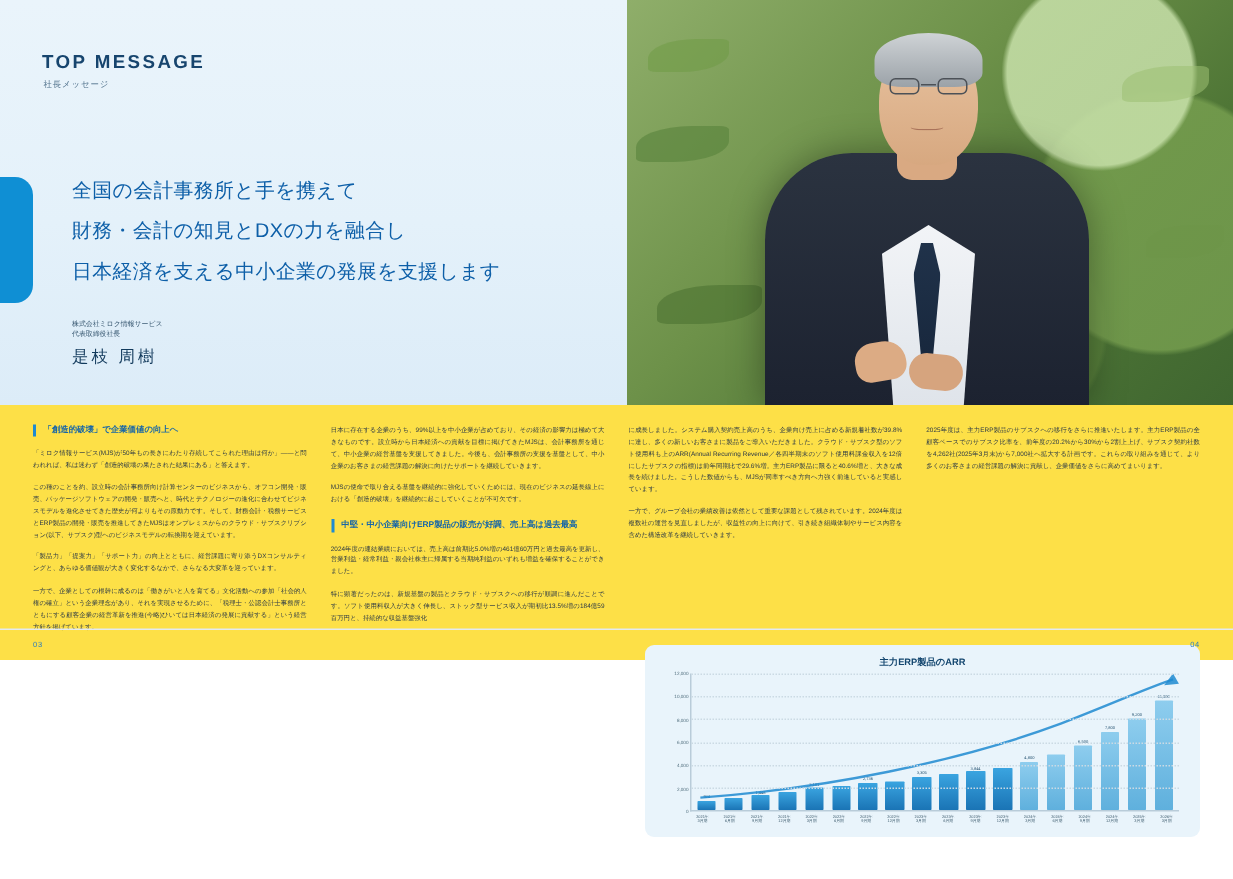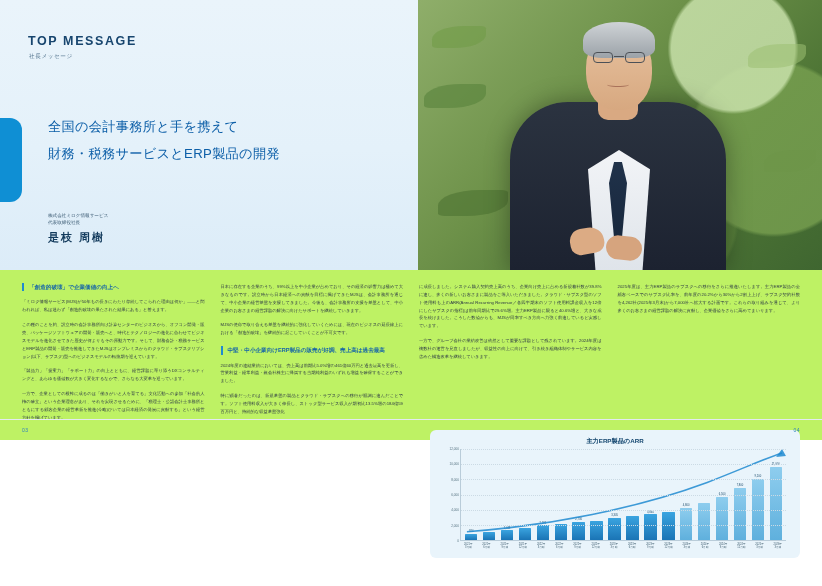--- a/index.html
+++ b/index.html
@@ -6,21 +6,21 @@
   html, body {
     margin: 0; padding: 0;
     width: 822px; height: 586px;
     background: #ffffff;
     font-family: "Liberation Sans", sans-serif;
     overflow: hidden;
   }
   .page {
     position: relative;
     width: 822px; height: 440px;
-    background: #bef264;
+    background: #fde047;
   }
   
   .topnav {
     position: absolute;
     top: 12px; right: 18px;
     display: flex;
     align-items: center;
     gap: 0px;
     font-size: 5.2px;
     color: #5b6b7a;
@@ -88,21 +88,21 @@
     left: 48px; top: 212px;
   }
   .sig .corp {
     font-size: 4.6px;
     color: #36566f;
     line-height: 1.55;
   }
   .sig .name {
     margin-top: 4px;
     font-size: 11px;
-    font-weight: bold;
+    font-weight: normal;
     color: #123a5c;
     letter-spacing: 2px;
   }
   
   .photo {
     position: absolute;
     left: 418px; top: 0;
     width: 404px; height: 270px;
     overflow: hidden;
     background: #6e8f50;
@@ -358,21 +358,22 @@
   </div>
 
   <div class="blue-panel"></div>
   <div class="blue-tab"></div>
 
   <div class="section-title">TOP MESSAGE</div>
   <div class="section-sub">社長メッセージ</div>
 
   <div class="headline">
     <div>全国の会計事務所と手を携えて</div>
-    <div>財務・税務サービスとERP製品の開発</div>
+    <div>財務・会計の知見とDXの力を融合し</div>
+    <div>日本経済を支える中小企業の発展を支援します</div>
   </div>
 
   <div class="sig">
     <div class="corp">株式会社ミロク情報サービス</div>
     <div class="corp">代表取締役社長</div>
     <div class="name">是枝 周樹</div>
   </div>
 
   <div class="photo">
     <div class="bg"></div>

